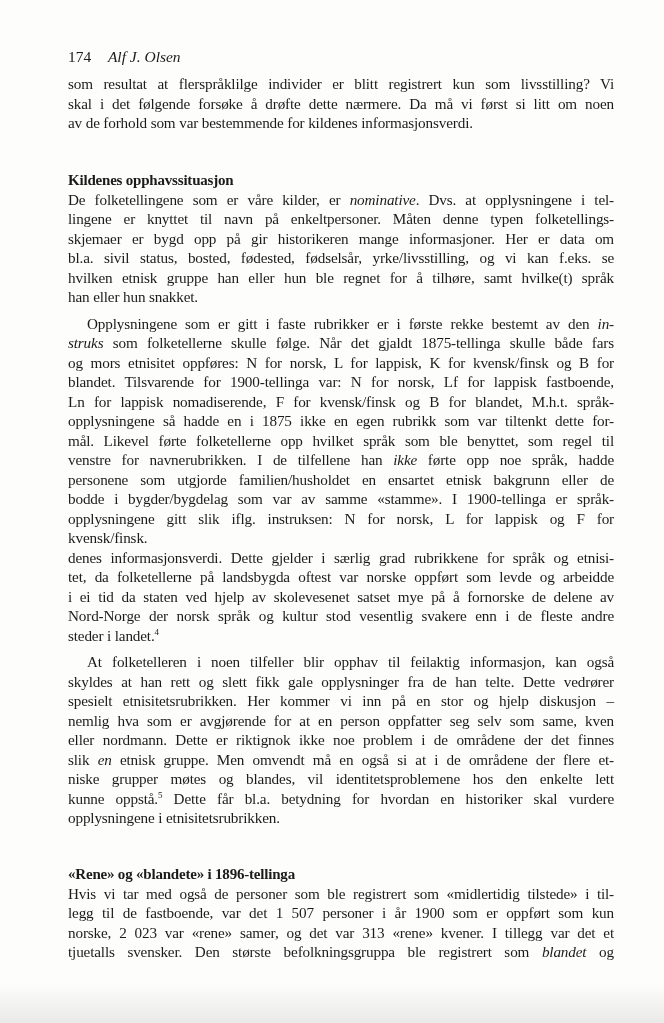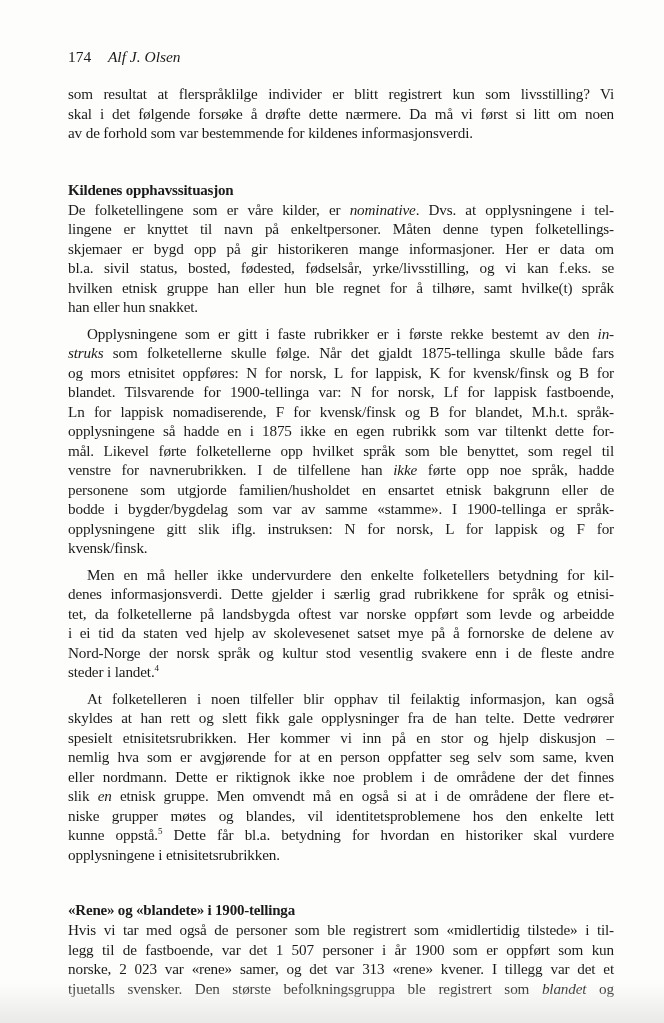--- a/index.html
+++ b/index.html
@@ -9,21 +9,21 @@
       position: relative;
       font-family: "Liberation Serif", "DejaVu Serif", serif;
       color: #1b1b1b;
     }
     .bottom-shade {
       position: absolute; left: 0; right: 0; bottom: 0; height: 40px;
       background: linear-gradient(to bottom, rgba(253,253,252,0) 0%, #e9e9e8 100%);
       pointer-events: none;
     }
     .page { position: absolute; left: 68px; top: 46px; width: 546px; }
-    .running-head { font-size: 15.5px; height: 22px; line-height: 22px; margin-bottom: 16px; }
+    .running-head { font-size: 15.5px; height: 22px; line-height: 22px; margin-bottom: 6px; }
     .running-head .pnum { display: inline-block; width: 28px; }
     .running-head .author { font-style: italic; margin-left: 8px; }
     .line {
       display: block; white-space: nowrap;
       font-size: 15.2px; line-height: 19.5px; height: 19.5px;
       text-align: justify; text-align-last: justify;
       letter-spacing: -0.15px;
     }
     .line.last { text-align-last: left; }
     .line.indent { text-indent: 19px; margin-top: 7px; }
@@ -74,21 +74,20 @@
     <span class="line">opplysningene så hadde en i 1875 ikke en egen rubrikk som var tiltenkt dette for-</span>
     <span class="line">mål. Likevel førte folketellerne opp hvilket språk som ble benyttet, som regel til</span>
     <span class="line"><span>venstre for navnerubrikken. I de tilfellene han </span><em>ikke</em><span> førte opp noe språk, hadde</span></span>
     <span class="line">personene som utgjorde familien/husholdet en ensartet etnisk bakgrunn eller de</span>
     <span class="line">bodde i bygder/bygdelag som var av samme «stamme». I 1900-tellinga er språk-</span>
     <span class="line">opplysningene gitt slik iflg. instruksen: N for norsk, L for lappisk og F for</span>
     <span class="line last">kvensk/finsk.</span>
   </div>
 
   <div>
-    <span class="line indent">Men en må heller ikke undervurdere den enkelte folketellers betydning for kil-</span>
     <span class="line">denes informasjonsverdi. Dette gjelder i særlig grad rubrikkene for språk og etnisi-</span>
     <span class="line">tet, da folketellerne på landsbygda oftest var norske oppført som levde og arbeidde</span>
     <span class="line">i ei tid da staten ved hjelp av skolevesenet satset mye på å fornorske de delene av</span>
     <span class="line">Nord-Norge der norsk språk og kultur stod vesentlig svakere enn i de fleste andre</span>
     <span class="line last"><span>steder i landet.</span><sup>4</sup></span>
   </div>
 
   <div>
     <span class="line indent">At folketelleren i noen tilfeller blir opphav til feilaktig informasjon, kan også</span>
     <span class="line">skyldes at han rett og slett fikk gale opplysninger fra de han telte. Dette vedrører</span>
@@ -96,21 +95,21 @@
     <span class="line">nemlig hva som er avgjørende for at en person oppfatter seg selv som same, kven</span>
     <span class="line">eller nordmann. Dette er riktignok ikke noe problem i de områdene der det finnes</span>
     <span class="line"><span>slik </span><em>en</em><span> etnisk gruppe. Men omvendt må en også si at i de områdene der flere et-</span></span>
     <span class="line">niske grupper møtes og blandes, vil identitetsproblemene hos den enkelte lett</span>
     <span class="line"><span>kunne oppstå.</span><sup>5</sup><span> Dette får bl.a. betydning for hvordan en historiker skal vurdere</span></span>
     <span class="line last">opplysningene i etnisitetsrubrikken.</span>
   </div>
 
   <div class="gap-sec"></div>
 
-  <div class="heading">«Rene» og «blandete» i 1900-tellinga</div>
+  <div class="heading">«Rene» og «blandete» i 1896-tellinga</div>
 
   <div>
     <span class="line">Hvis vi tar med også de personer som ble registrert som «midlertidig tilstede» i til-</span>
     <span class="line">legg til de fastboende, var det 1 507 personer i år 1900 som er oppført som kun</span>
     <span class="line">norske, 2 023 var «rene» samer, og det var 313 «rene» kvener. I tillegg var det et</span>
     <span class="line"><span>tjuetalls svensker. Den største befolkningsgruppa ble registrert som </span><em>blandet</em><span> og</span></span>
   </div>
 
 </div>
 

